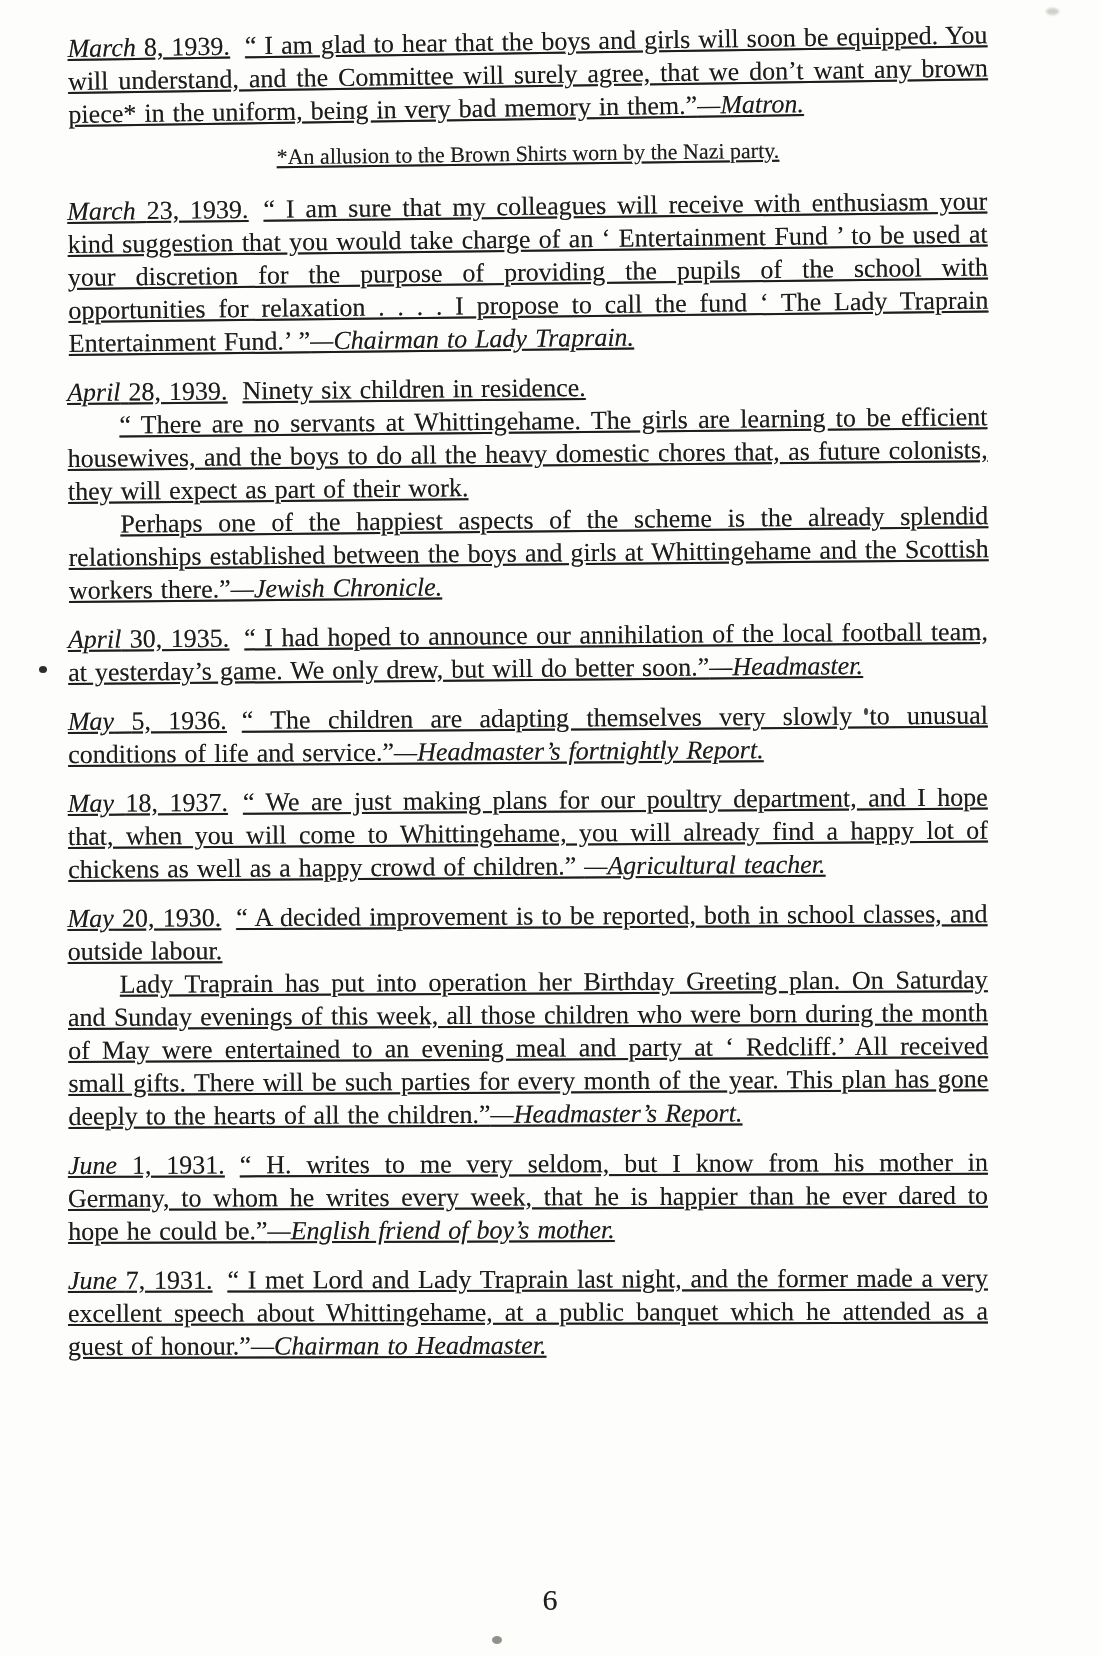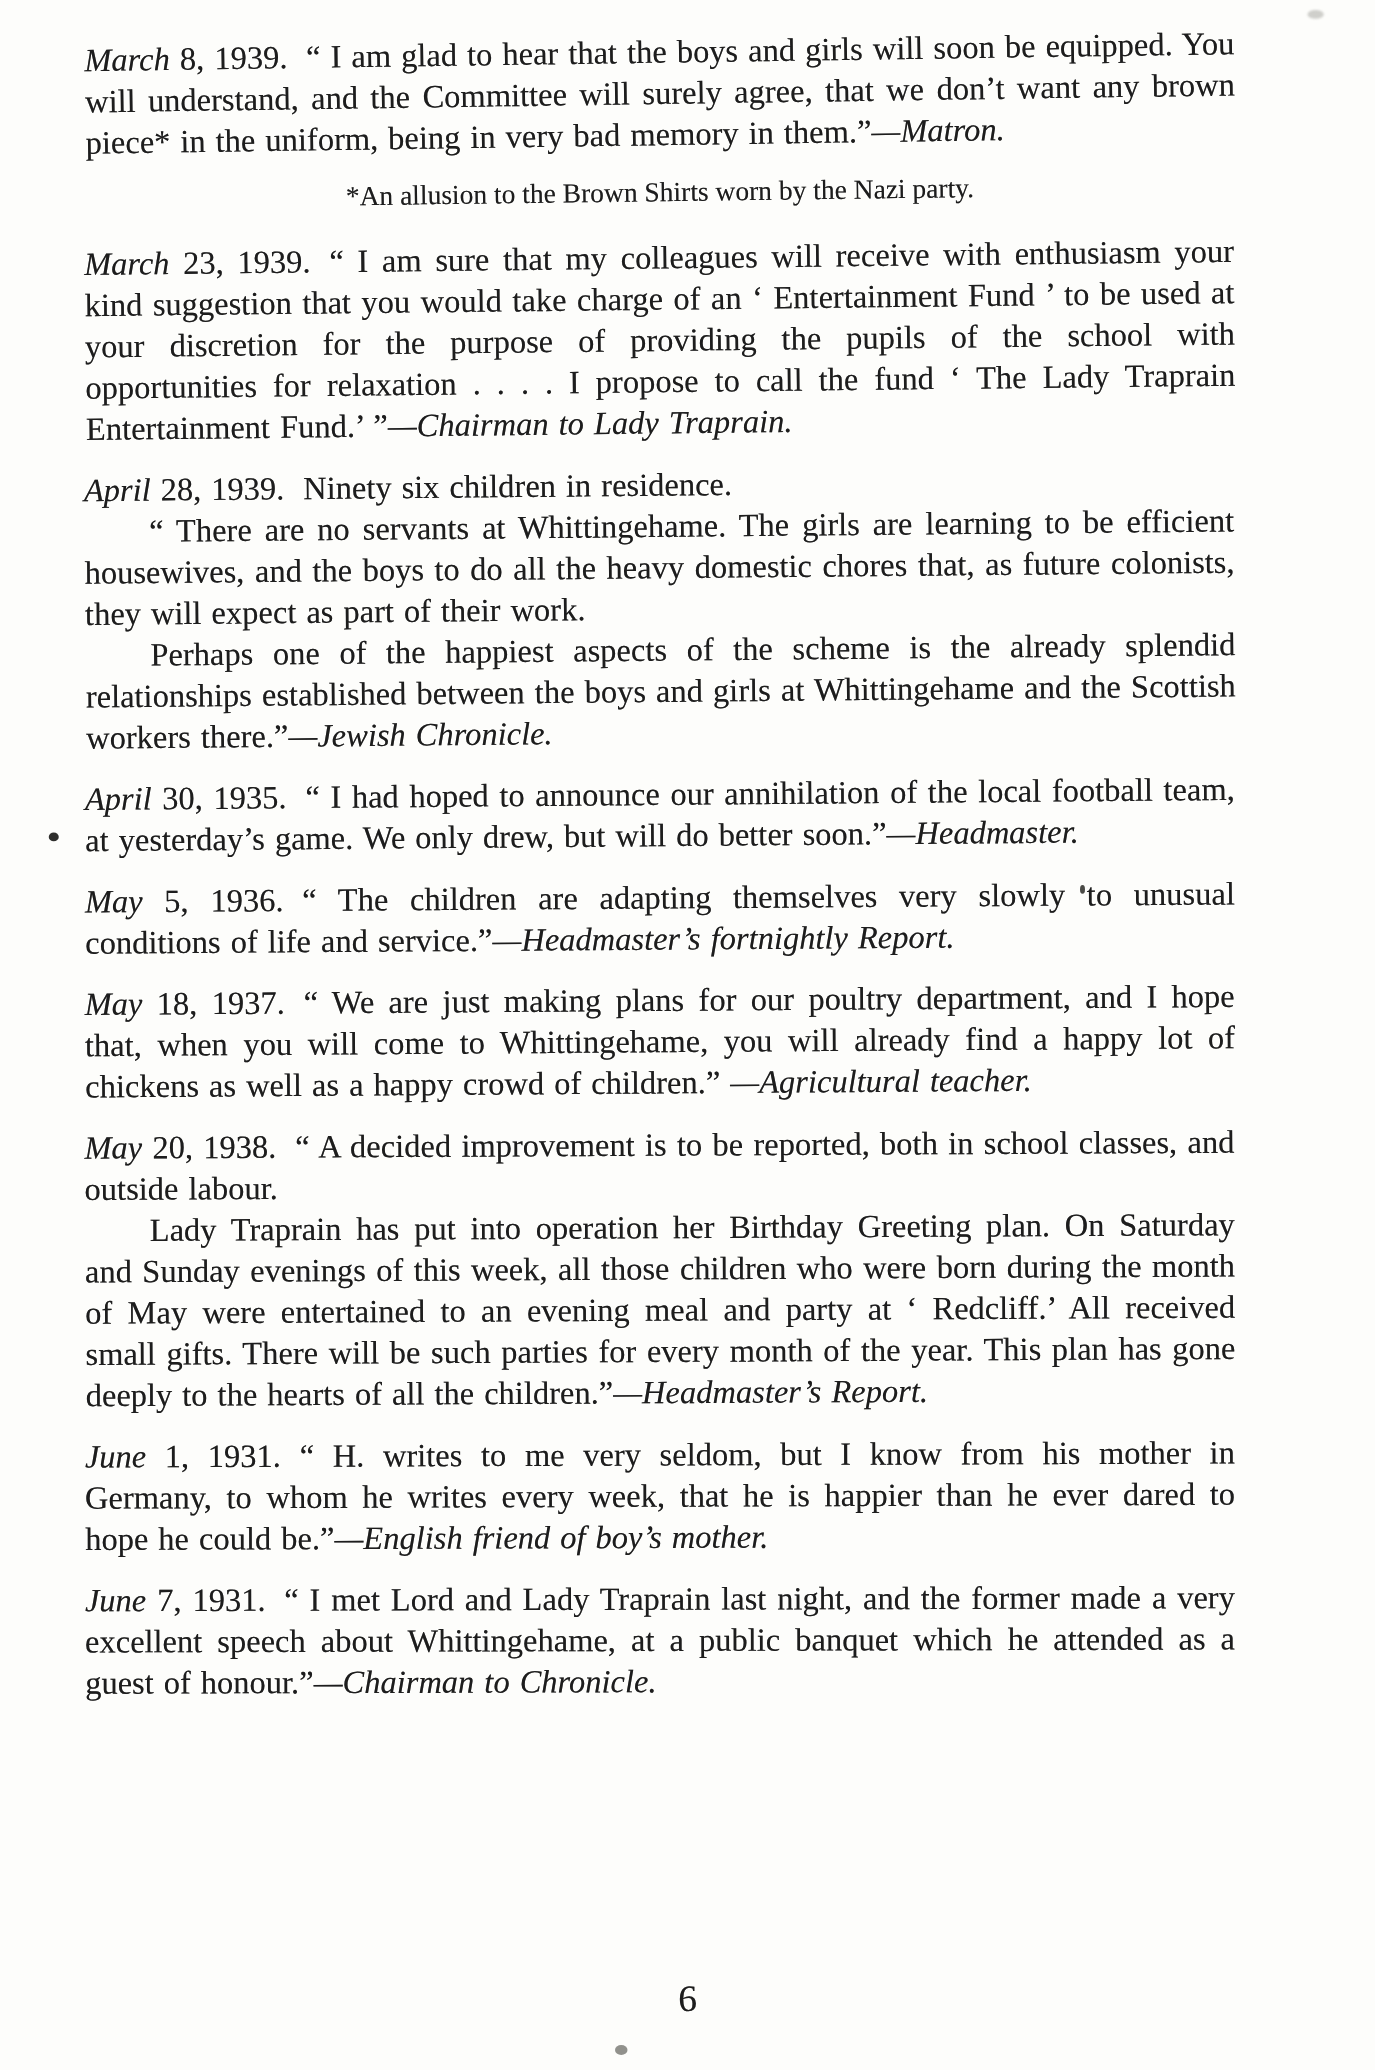--- a/index.html
+++ b/index.html
@@ -9,20 +9,21 @@
     background:#fbfaf7;
     background-image: radial-gradient(ellipse 140% 120% at 50% 45%, #fdfdfb 60%, #f4f3ef 100%);
     font-family:"Liberation Serif", "DejaVu Serif", serif;
     color:#1d1d1d;
     overflow:hidden;
   }
   .page {
     position:absolute; inset:0;
     padding:32px 112px 15px 68px;
     filter: blur(0.25px);
+    text-decoration: underline;
   }
   .entry {
     font-size:26px;
     line-height:33px;
     text-align:justify;
     word-spacing:1.5px;
     margin-bottom:16px;
     transform-origin:0 50%;
     text-shadow:0 0 0.5px rgba(25,25,25,0.55);
   }
@@ -88,30 +89,30 @@
 
   <div class="entry sk5">
     <p class="para"><span class="date"><i>May</i> <span>5, 1936.</span></span><span>“ The children are adapting themselves very slowly to unusual conditions of life and service.”</span><i class="attr">—Headmaster’s fortnightly Report.</i></p>
   </div>
 
   <div class="entry sk6">
     <p class="para"><span class="date"><i>May</i> <span>18, 1937.</span></span><span>“ We are just making plans for our poultry department, and I hope that, when you will come to Whittingehame, you will already find a happy lot of chickens as well as a happy crowd of children.” </span><i class="attr">—Agricultural teacher.</i></p>
   </div>
 
   <div class="entry sk7">
-    <p class="para"><span class="date"><i>May</i> <span>20, 1938.</span></span><span>“ A decided improvement is to be reported, both in school classes, and outside labour.</span></p>
+    <p class="para"><span class="date"><i>May</i> <span>20, 1930.</span></span><span>“ A decided improvement is to be reported, both in school classes, and outside labour.</span></p>
     <p class="para indent"><span>Lady Traprain has put into operation her Birthday Greeting plan.  On Saturday and Sunday evenings of this week, all those children who were born during the month of May were entertained to an evening meal and party at ‘ Redcliff.’  All received small gifts.  There will be such parties for every month of the year.  This plan has gone deeply to the hearts of all the children.”</span><i class="attr">—Headmaster’s Report.</i></p>
   </div>
 
   <div class="entry sk8">
     <p class="para"><span class="date"><i>June</i> <span>1, 1931.</span></span><span>“ H. writes to me very seldom, but I know from his mother in Germany, to whom he writes every week, that he is happier than he ever dared to hope he could be.”</span><i class="attr">—English friend of boy’s mother.</i></p>
   </div>
 
   <div class="entry sk9">
-    <p class="para"><span class="date"><i>June</i> <span>7, 1931.</span></span><span>“ I met Lord and Lady Traprain last night, and the former made a very excellent speech about Whittingehame, at a public banquet which he attended as a guest of honour.”</span><i class="attr">—Chairman to Chronicle.</i></p>
+    <p class="para"><span class="date"><i>June</i> <span>7, 1931.</span></span><span>“ I met Lord and Lady Traprain last night, and the former made a very excellent speech about Whittingehame, at a public banquet which he attended as a guest of honour.”</span><i class="attr">—Chairman to Headmaster.</i></p>
   </div>
 
 </div>
 
 <div class="pagenum">6</div>
 
 <div class="artifact a-margin-dot"></div>
 <div class="artifact a-top-smudge"></div>
 <div class="artifact a-mid-speck"></div>
 <div class="artifact a-bottom-dot"></div>

